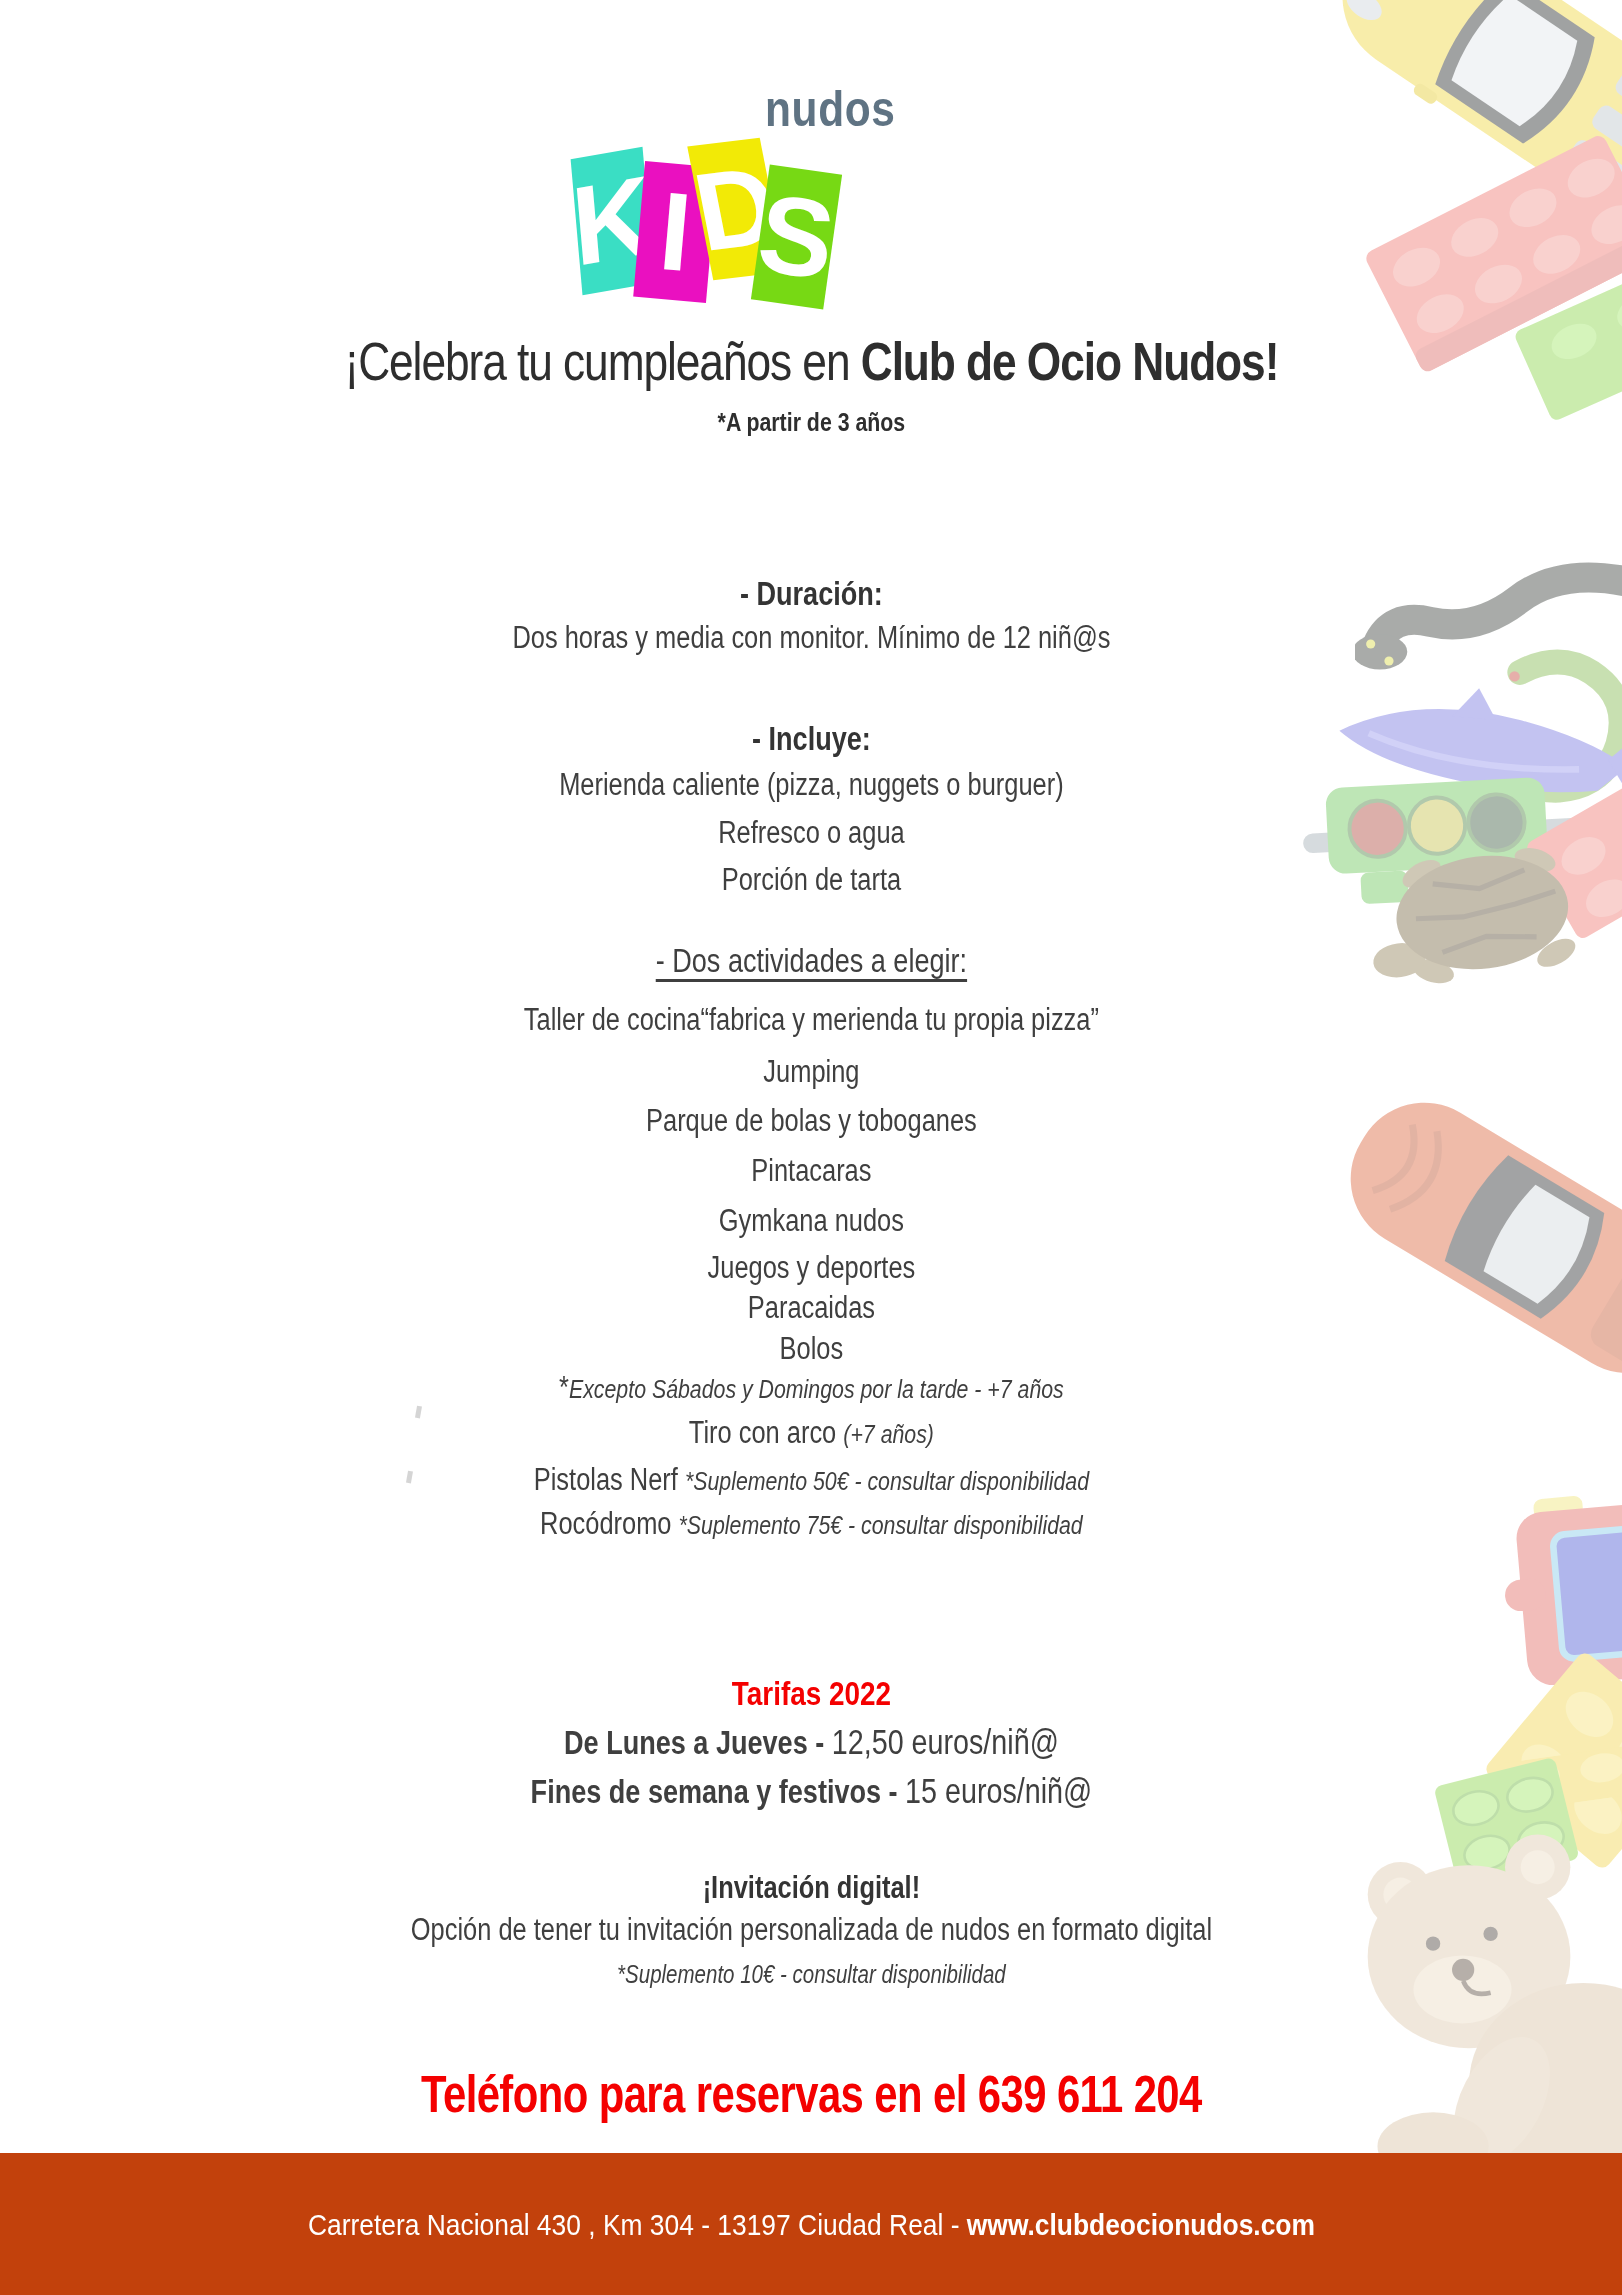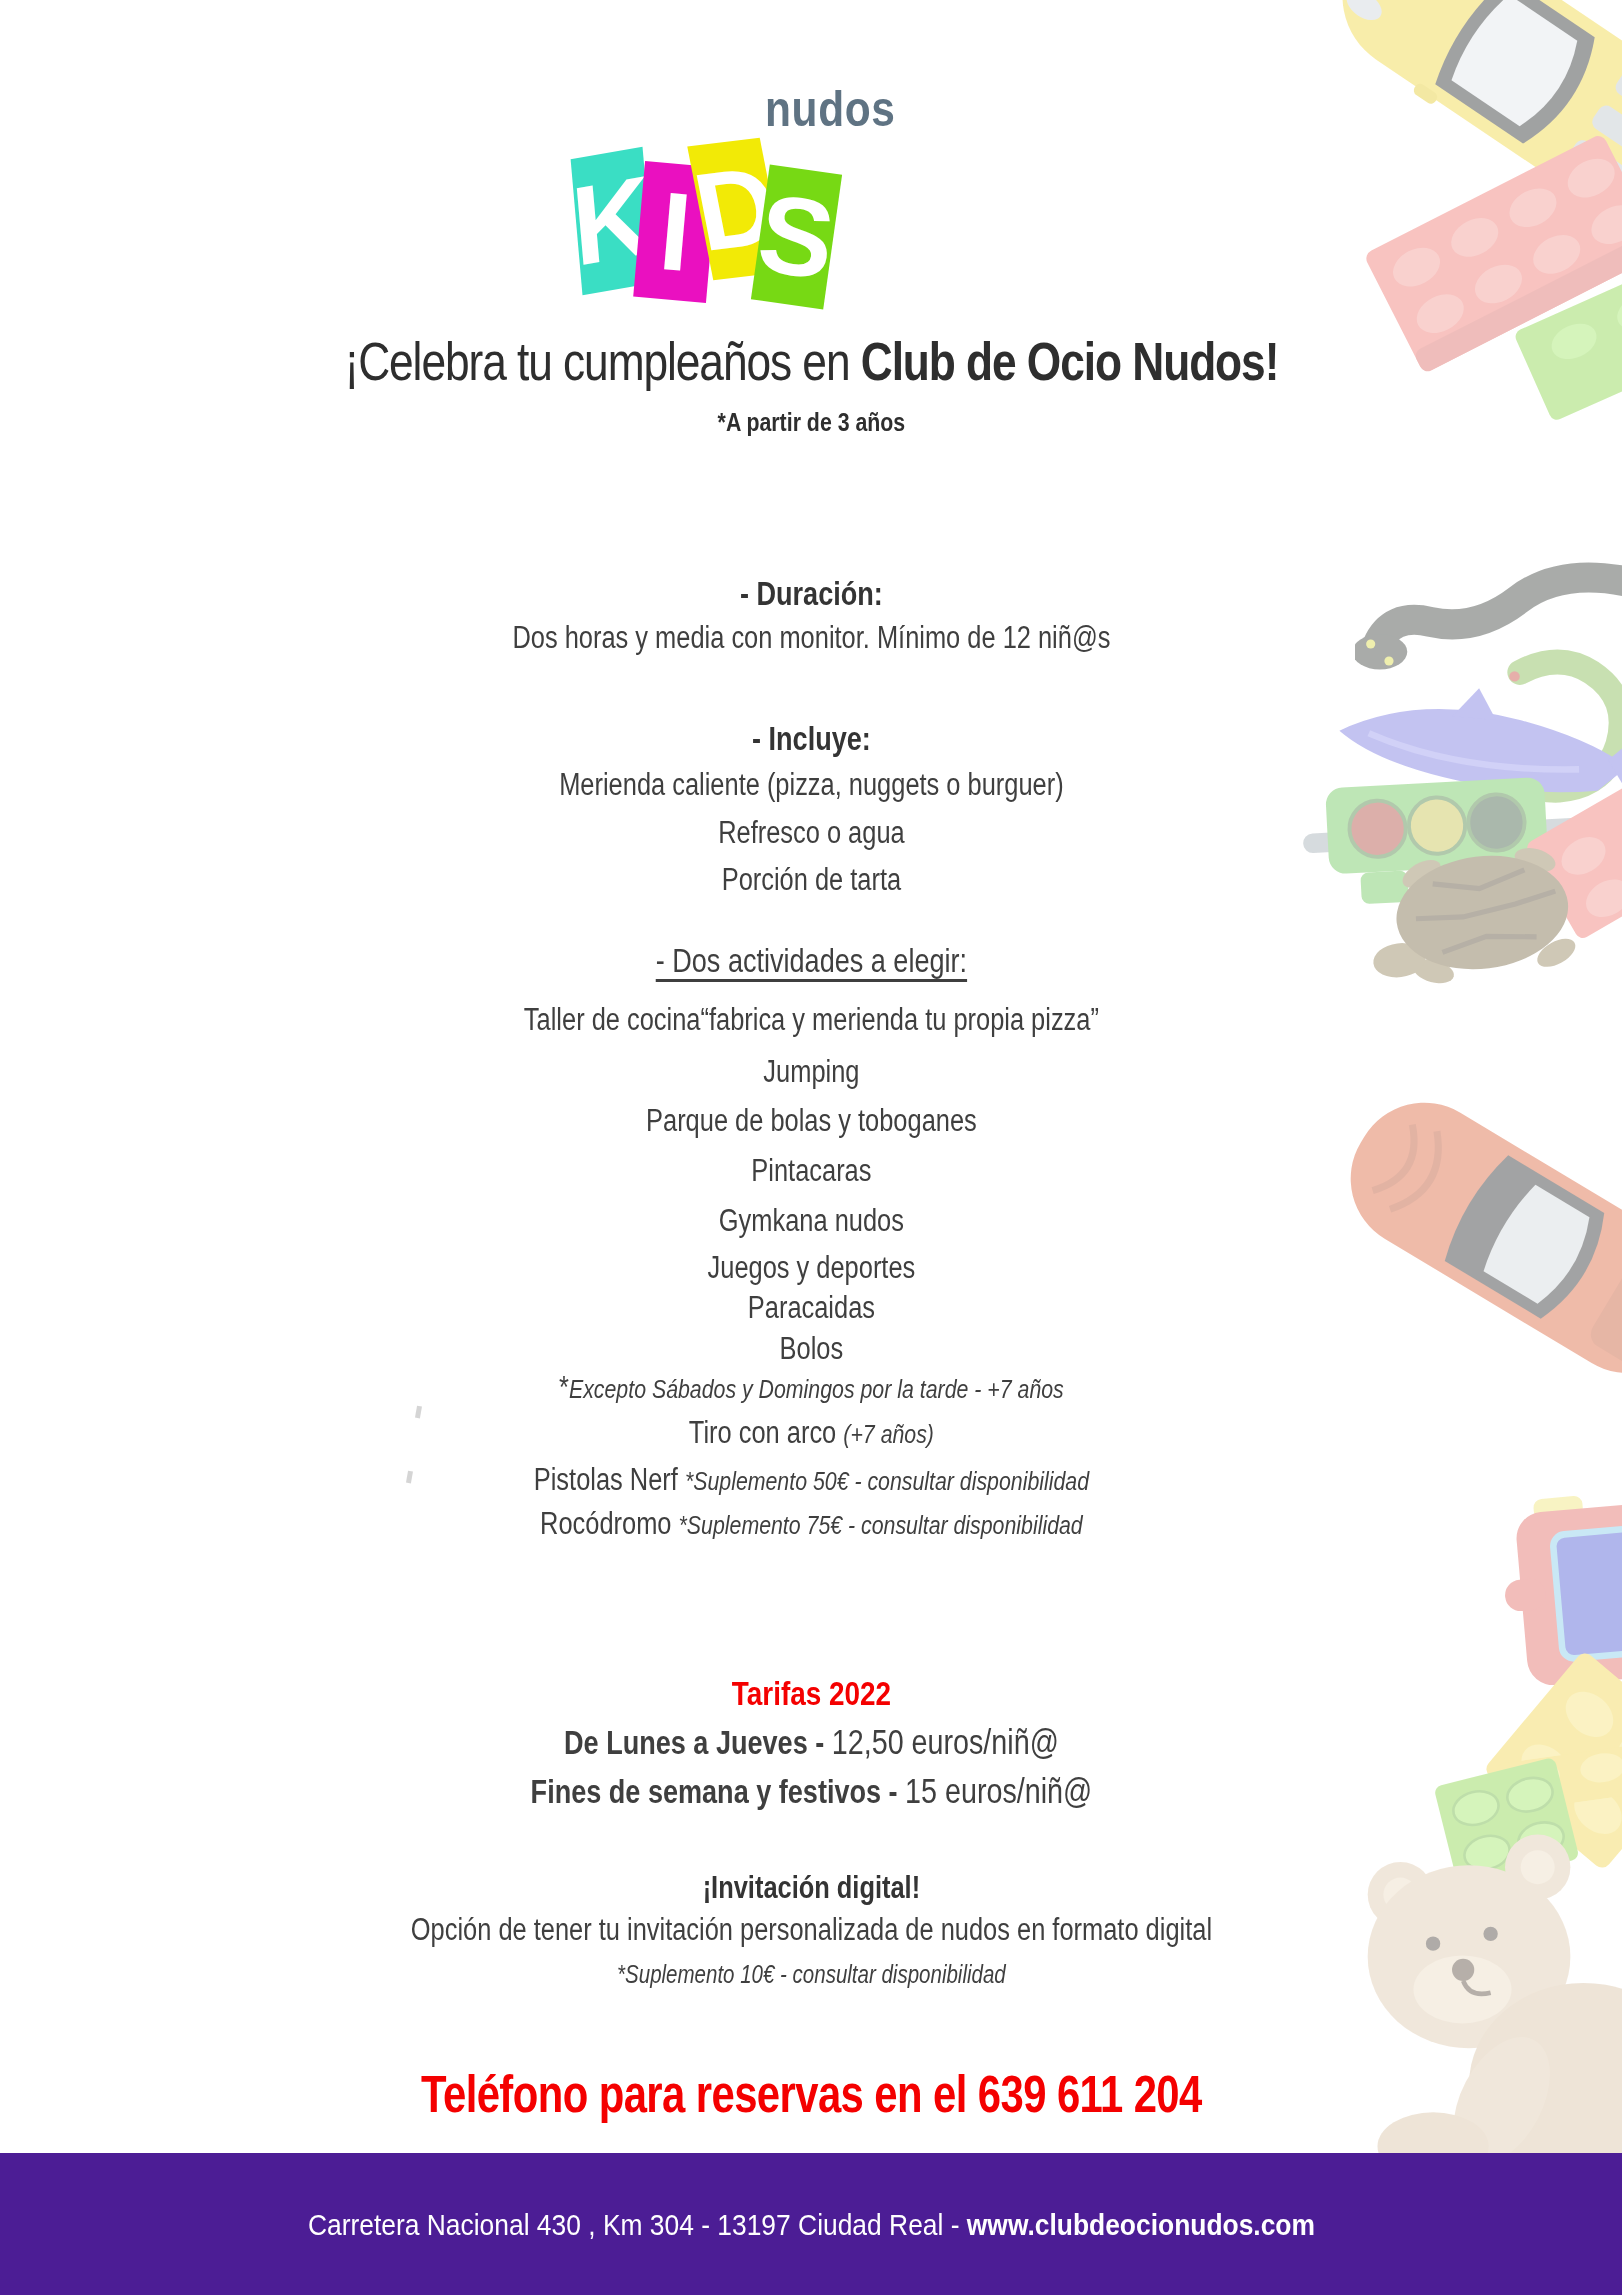--- a/index.html
+++ b/index.html
@@ -77,21 +77,21 @@
   .l-inv-t{top:1870px;font-size:31px;font-weight:bold;color:#343434;}
   .l-inv-b{top:1912px;}
   .l-inv-n{top:1960px;font-size:25px;font-style:italic;}
   .l-phone{top:2066px;font-size:51px;font-weight:bold;color:#f40000;letter-spacing:-0.7px;}
 
   .stray{position:absolute;width:4.6px;height:11.8px;background:#b3b3b3;opacity:.55;transform:rotate(10deg);}
   .stray-1{left:416px;top:1406px;}
   .stray-2{left:407px;top:1471px;}
 
   
-  .footer{position:absolute;left:0;top:2153px;width:1623px;height:143px;background:#4c1d95;}
+  .footer{position:absolute;left:0;top:2153px;width:1623px;height:143px;background:#c2410c;}
   .footer-text{position:absolute;top:55px;left:0;width:1623px;text-align:center;color:#ffffff;
                font-size:30px;transform:scaleX(.88);transform-origin:811px 0;}
   .footer-text .bold{font-weight:bold;}
 </style>
 </head>
 <body>
 
 <div class="page">
 
   <div class="decor">

